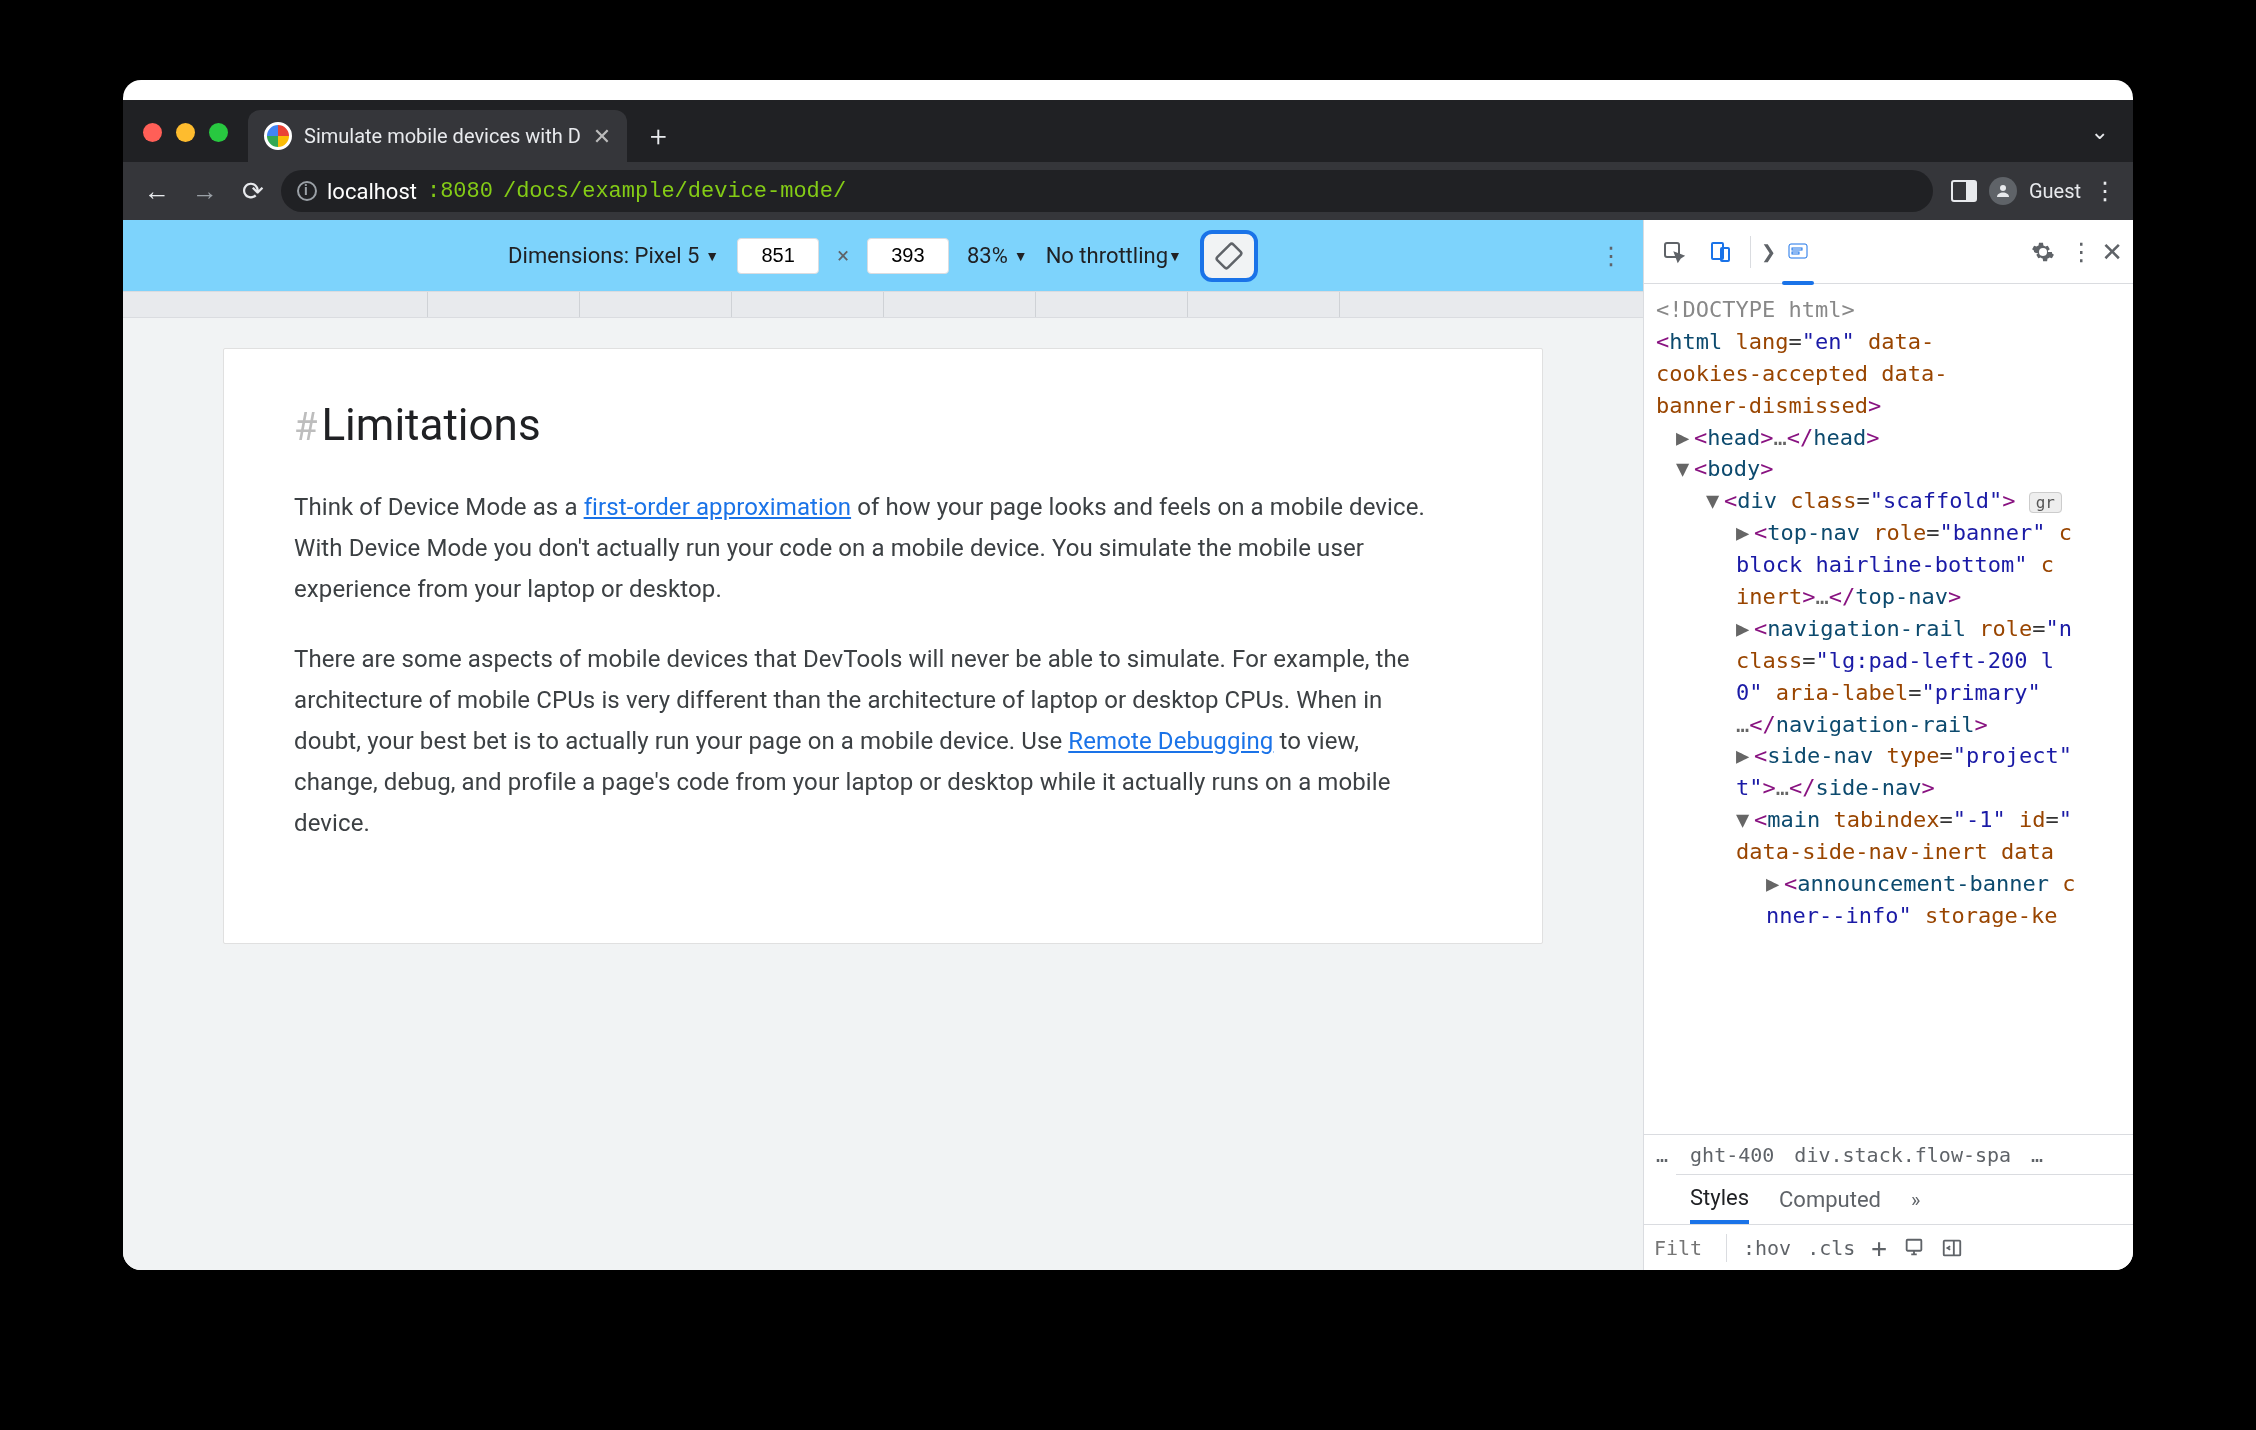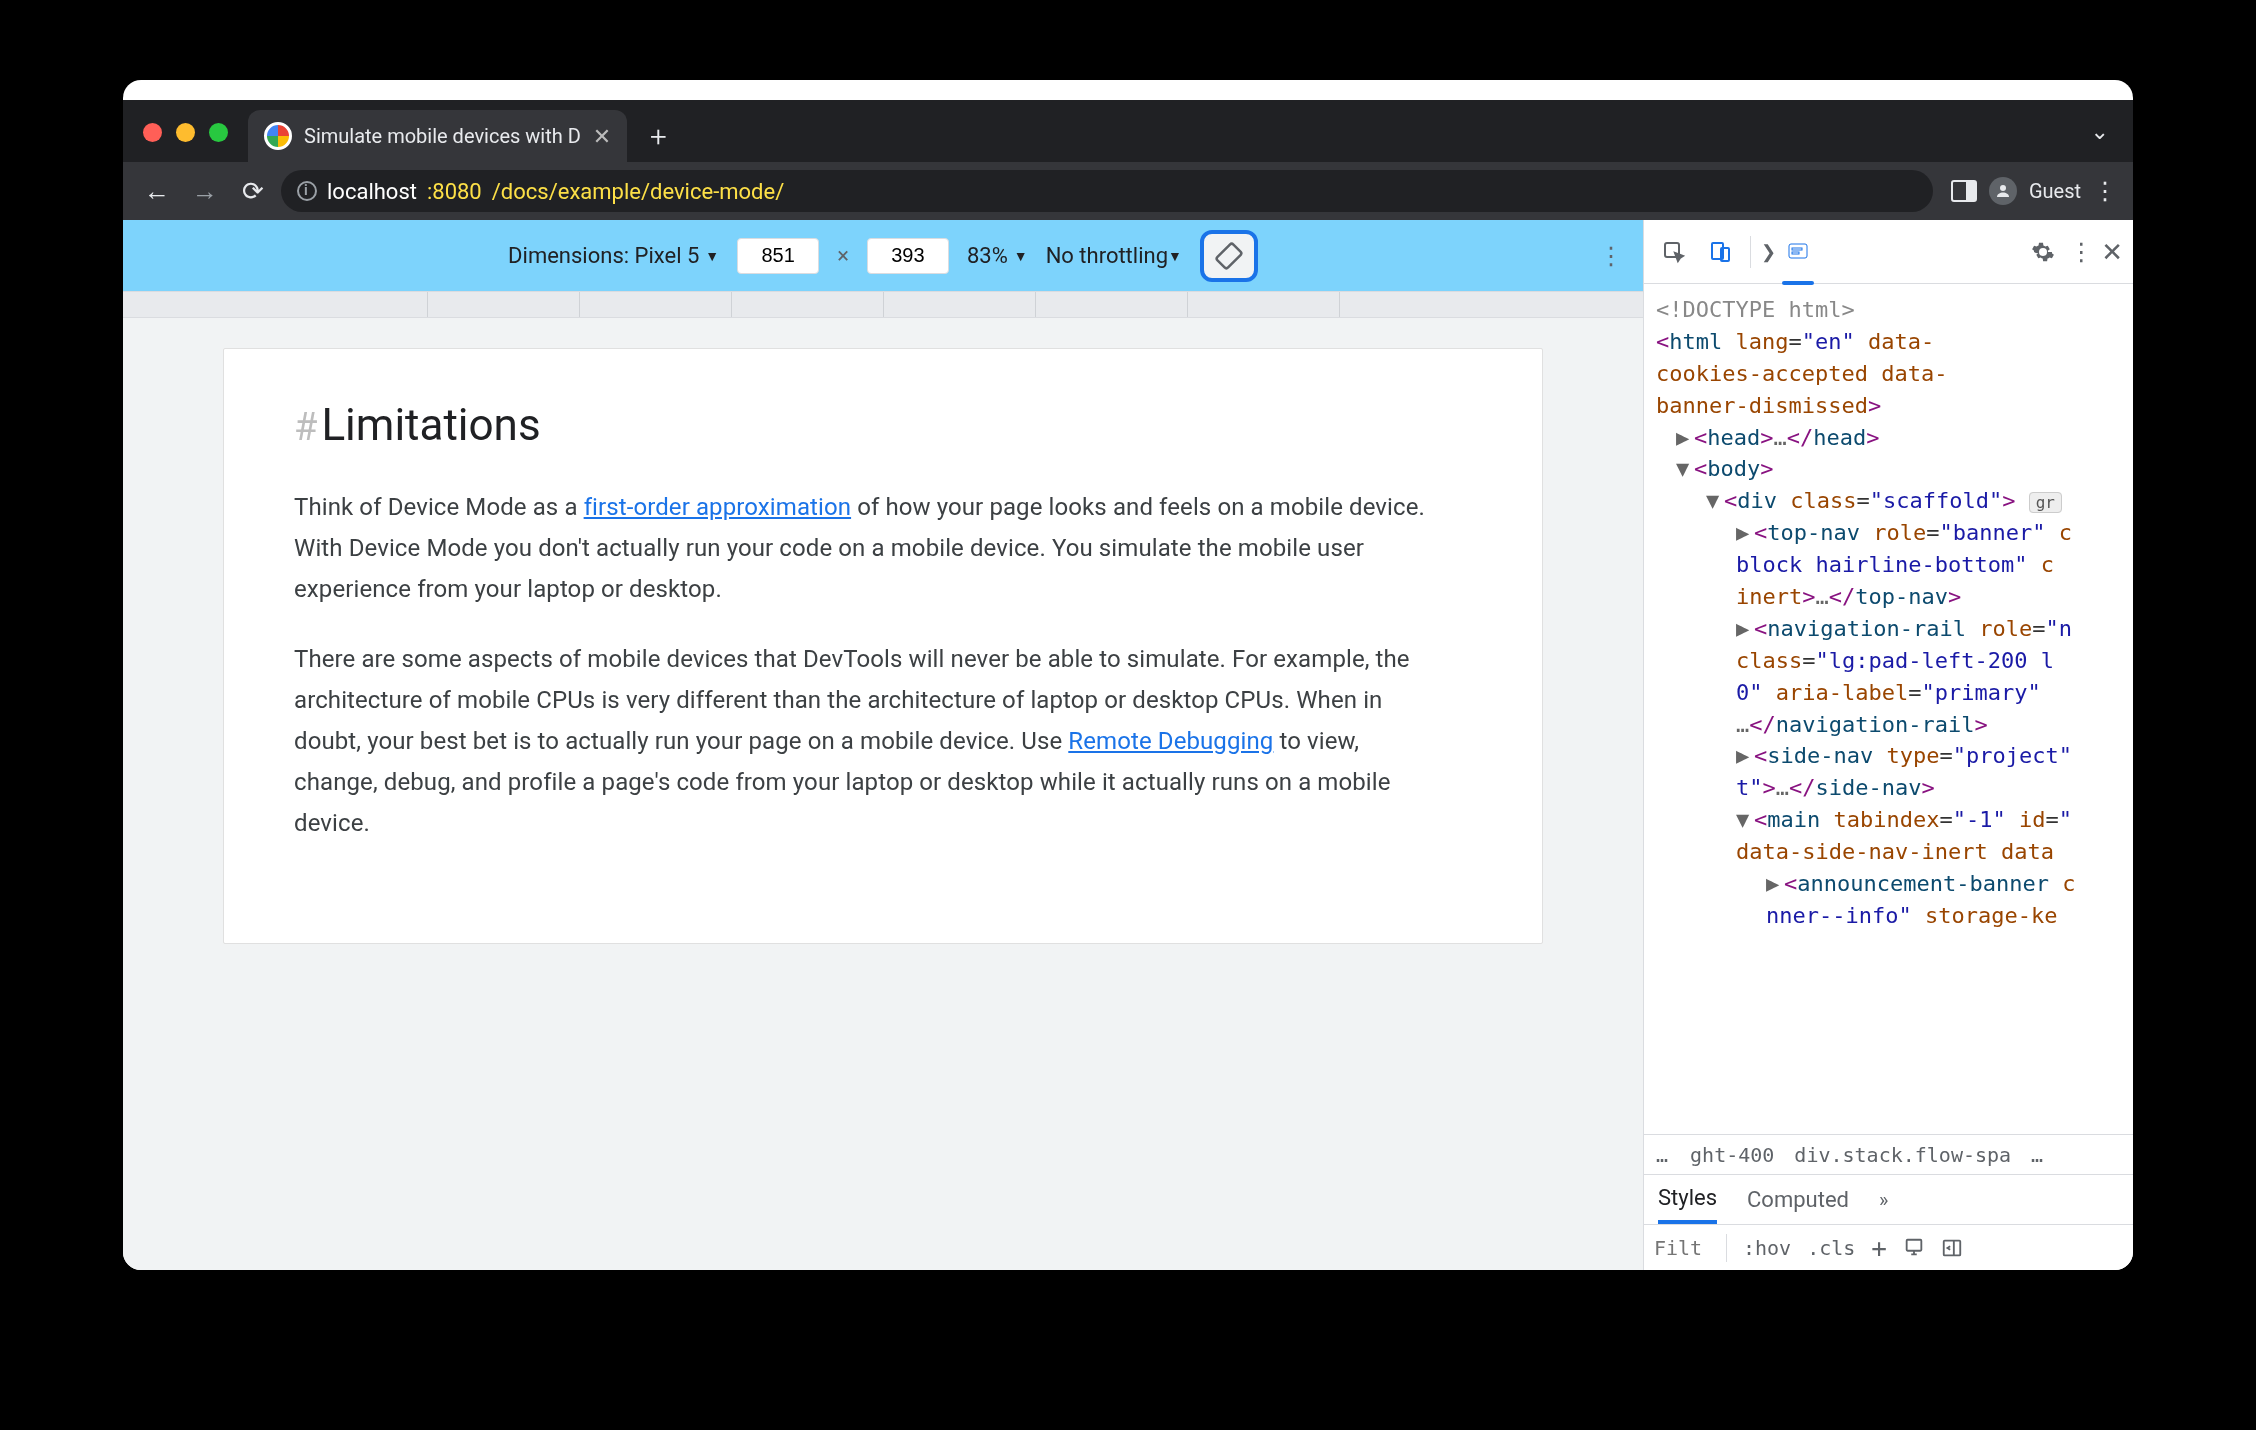--- a/index.html
+++ b/index.html
@@ -77,21 +77,21 @@
   .nav-btn { width:40px; height:40px; display:flex; align-items:center; justify-content:center; color:#9aa0a6; font-size:26px; border-radius:50%;}
   .nav-btn.active{color:#e8eaed;}
   .omnibox {
     flex:1; height:42px; background:#202124; border-radius:21px;
     display:flex; align-items:center; gap:10px; padding:0 16px;
     color:#e8eaed; font-size:22px;
   }
   .omnibox .info-icon{ width:20px;height:20px;border:2px solid #9aa0a6;border-radius:50%; position:relative;}
   .omnibox .info-icon::after{content:"i"; color:#9aa0a6; font-size:14px; font-weight:bold; position:absolute; left:5px; top:-1px;}
   .omnibox .host{color:#fff;}
-  .omnibox .port, .omnibox .path{color:#fde047;}
+  .omnibox .port, .omnibox .path{color:#84cc16;font-family:Liberation Mono, monospace;}
   .right-chips{display:flex;align-items:center;gap:12px;margin-left:10px;}
   .panel-icon{width:26px;height:22px;border:2.5px solid #e8eaed;border-radius:3px;position:relative;}
   .panel-icon::after{content:"";position:absolute;right:0;top:0;bottom:0;width:9px;background:#e8eaed;}
   .avatar{width:28px;height:28px;border-radius:50%;background:#5f6368;display:flex;align-items:center;justify-content:center;}
   .avatar svg{width:18px;height:18px;fill:#e8eaed;}
   .guest-label{color:#e8eaed;font-size:20px;}
   .kebab{color:#e8eaed;font-size:24px;letter-spacing:2px;}
   
   .content-row{flex:1;display:flex;min-height:0;}
   .page-area{flex:1;display:flex;flex-direction:column;background:#f1f3f4;min-width:0;}
@@ -164,21 +164,21 @@
   .dt-dom .i2{padding-left:50px;display:block;}
   .dt-dom .i3{padding-left:80px;display:block;}
   .dt-dom .i4{padding-left:110px;display:block;}
   .dt-crumbs{
     height:40px;border-top:1px solid #dadce0;display:flex;align-items:center;gap:20px;
     padding:0 12px;font-family:Menlo,Consolas,monospace;font-size:20px;color:#5f6368;overflow:hidden;
   }
   .dt-crumbs .dots{letter-spacing:2px;}
   .dt-tabs2{
     height:50px;border-top:1px solid #dadce0;display:flex;align-items:center;gap:30px;padding:0 14px;
-    font-size:22px;color:#5f6368;
+    font-size:22px;color:#5f6368;margin-left:32px;
   }
   .dt-tabs2 .t{padding-bottom:10px;margin-top:10px;}
   .dt-tabs2 .t.active{color:#202124;border-bottom:4px solid #1a73e8;}
   .dt-tabs2 .dbl{font-size:20px;letter-spacing:-4px;}
   .dt-filterrow{
     height:46px;border-top:1px solid #dadce0;display:flex;align-items:center;gap:16px;padding:0 10px;
     font-family:Menlo,Consolas,monospace;font-size:20px;color:#5f6368;
   }
   .dt-filterrow input{width:56px;border:none;font-size:20px;font-family:inherit;color:#888;background:transparent;}
   .dt-filterrow .sep2{width:1px;height:28px;background:#dadce0;}

